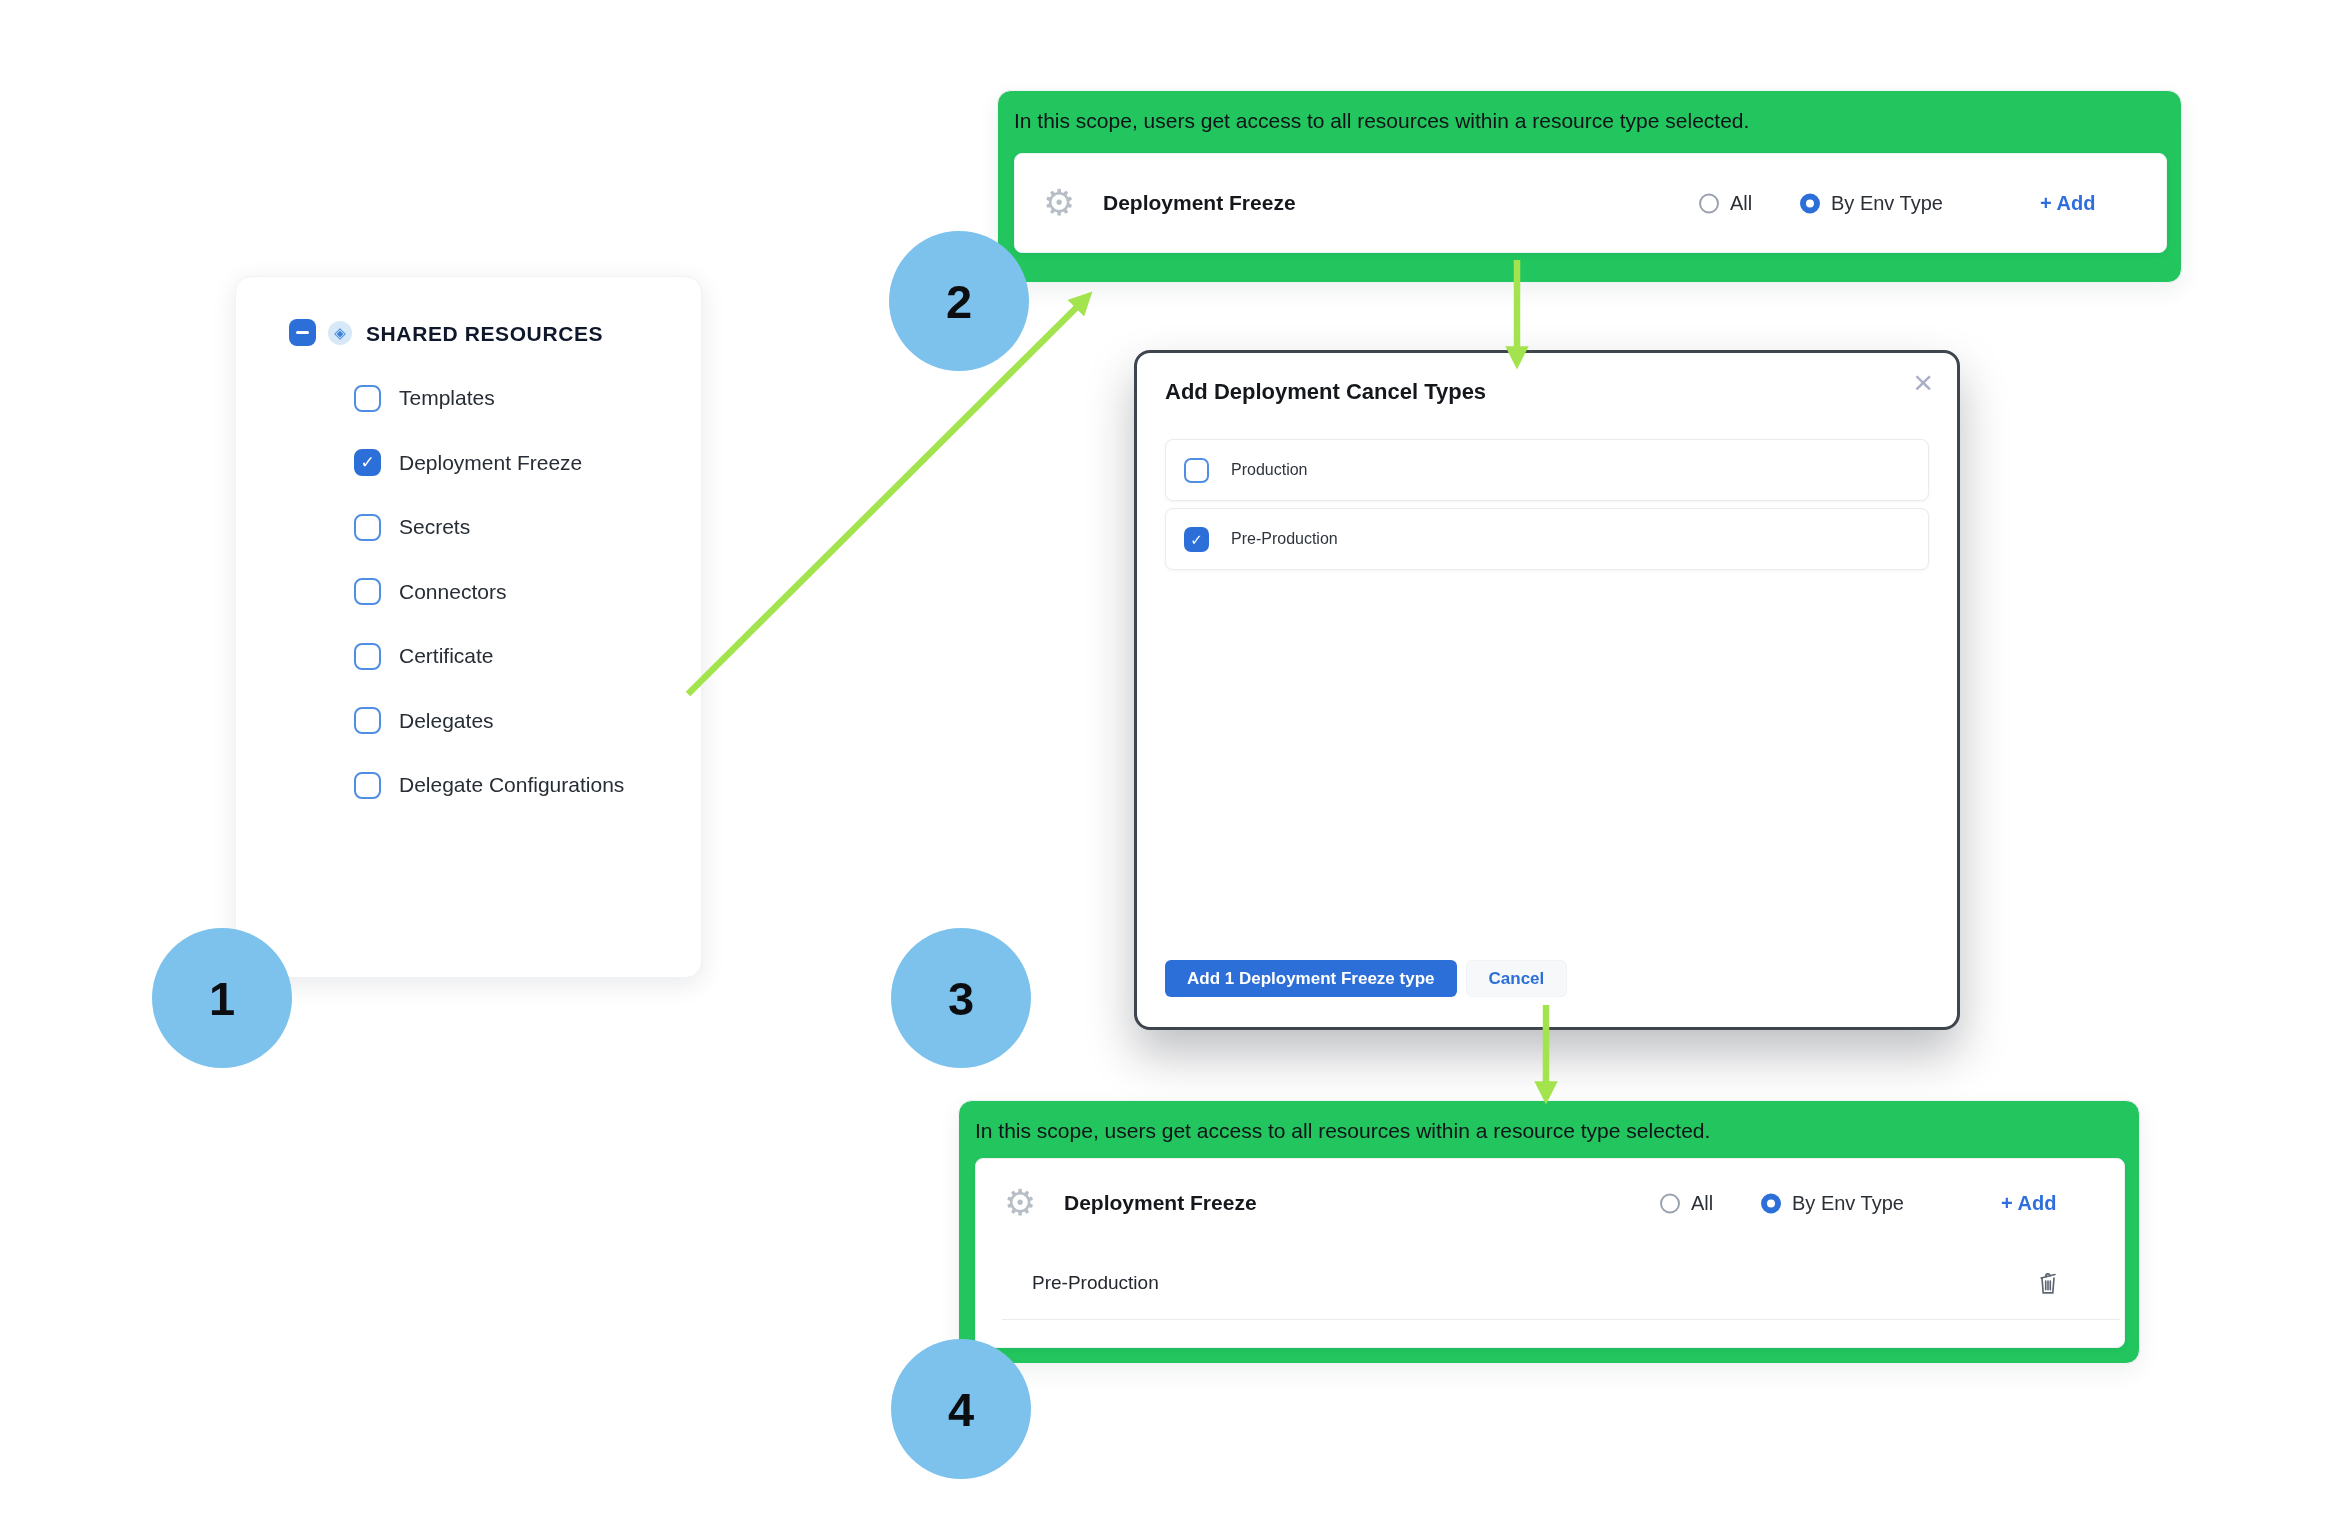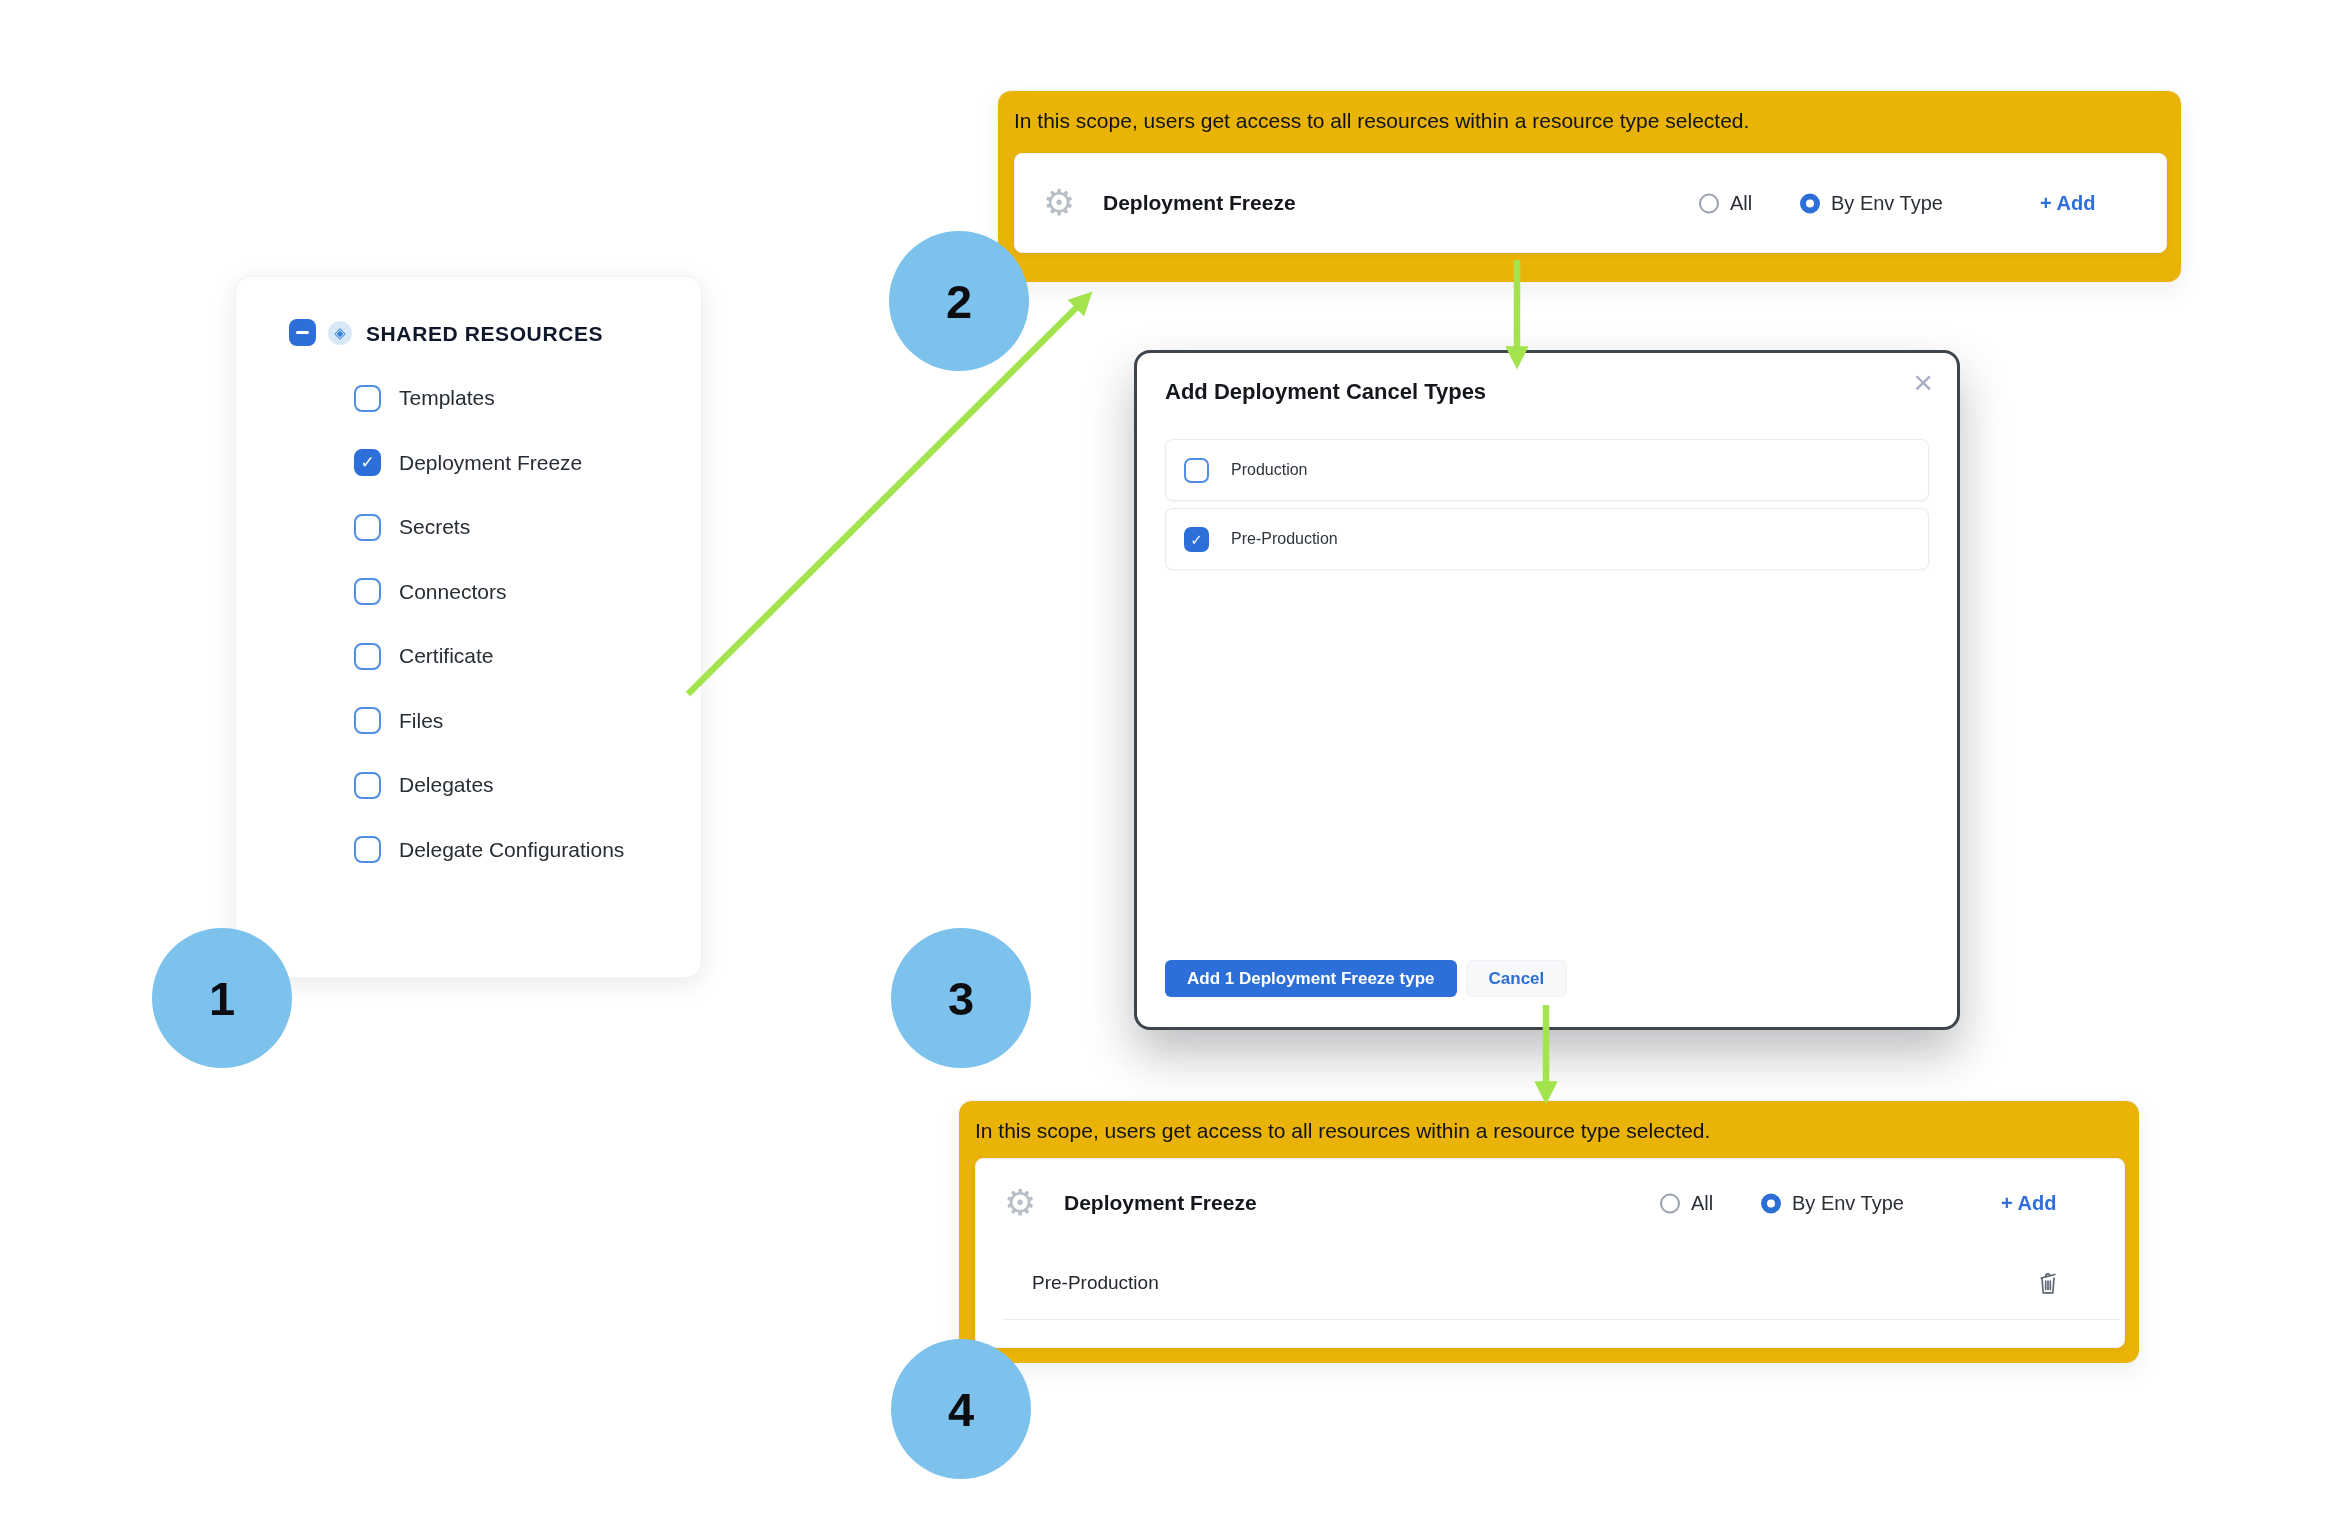--- a/index.html
+++ b/index.html
@@ -1,20 +1,20 @@
 <!DOCTYPE html>
 <html><head>
 <meta charset="utf-8">
 <style>
   html,body{margin:0;padding:0;background:#ffffff;}
   .canvas{position:relative;width:2346px;height:1532px;background:#ffffff;overflow:hidden;
           font-family:"Liberation Sans","DejaVu Sans",sans-serif;color:#1d2126;}
 
   
-  .stack{position:absolute;background:#eab308;border:1px solid #f0f2f6;border-radius:14px;
+  .stack{position:absolute;background:#22c55e;border:1px solid #f0f2f6;border-radius:14px;
          box-shadow:0 8px 22px rgba(30,40,60,.07);}
   .stack::before{content:"";position:absolute;z-index:-1;background:#ffffff;border:1px solid #eef1f4;
          border-radius:14px;box-shadow:0 10px 26px rgba(30,40,60,.08);}
   .scope-top::before{top:14px;left:30px;right:-15px;bottom:-7px;}
   .scope-bottom::before{top:16px;left:30px;right:-14px;bottom:-9px;}
 
   .scope-desc{position:absolute;left:16px;top:18px;font-size:21px;color:#101318;}
   .scope-card{position:absolute;left:16px;background:#ffffff;border:1px solid #edf0f4;border-radius:8px;
               box-shadow:0 2px 6px rgba(20,30,50,.05);}
   .gear{position:absolute;left:28px;top:50%;transform:translateY(-50%);
@@ -127,24 +127,20 @@
       <div class="res-item">
         <span class="cb"></span>
         <span class="res-label">Connectors</span>
       </div>
       <div class="res-item">
         <span class="cb"></span>
         <span class="res-label">Certificate</span>
       </div>
       <div class="res-item">
         <span class="cb"></span>
-        <span class="res-label">Files</span>
-      </div>
-      <div class="res-item">
-        <span class="cb"></span>
         <span class="res-label">Delegates</span>
       </div>
       <div class="res-item">
         <span class="cb"></span>
         <span class="res-label">Delegate Configurations</span>
       </div>
     </div>
   </div>
 
   <div class="modal">

